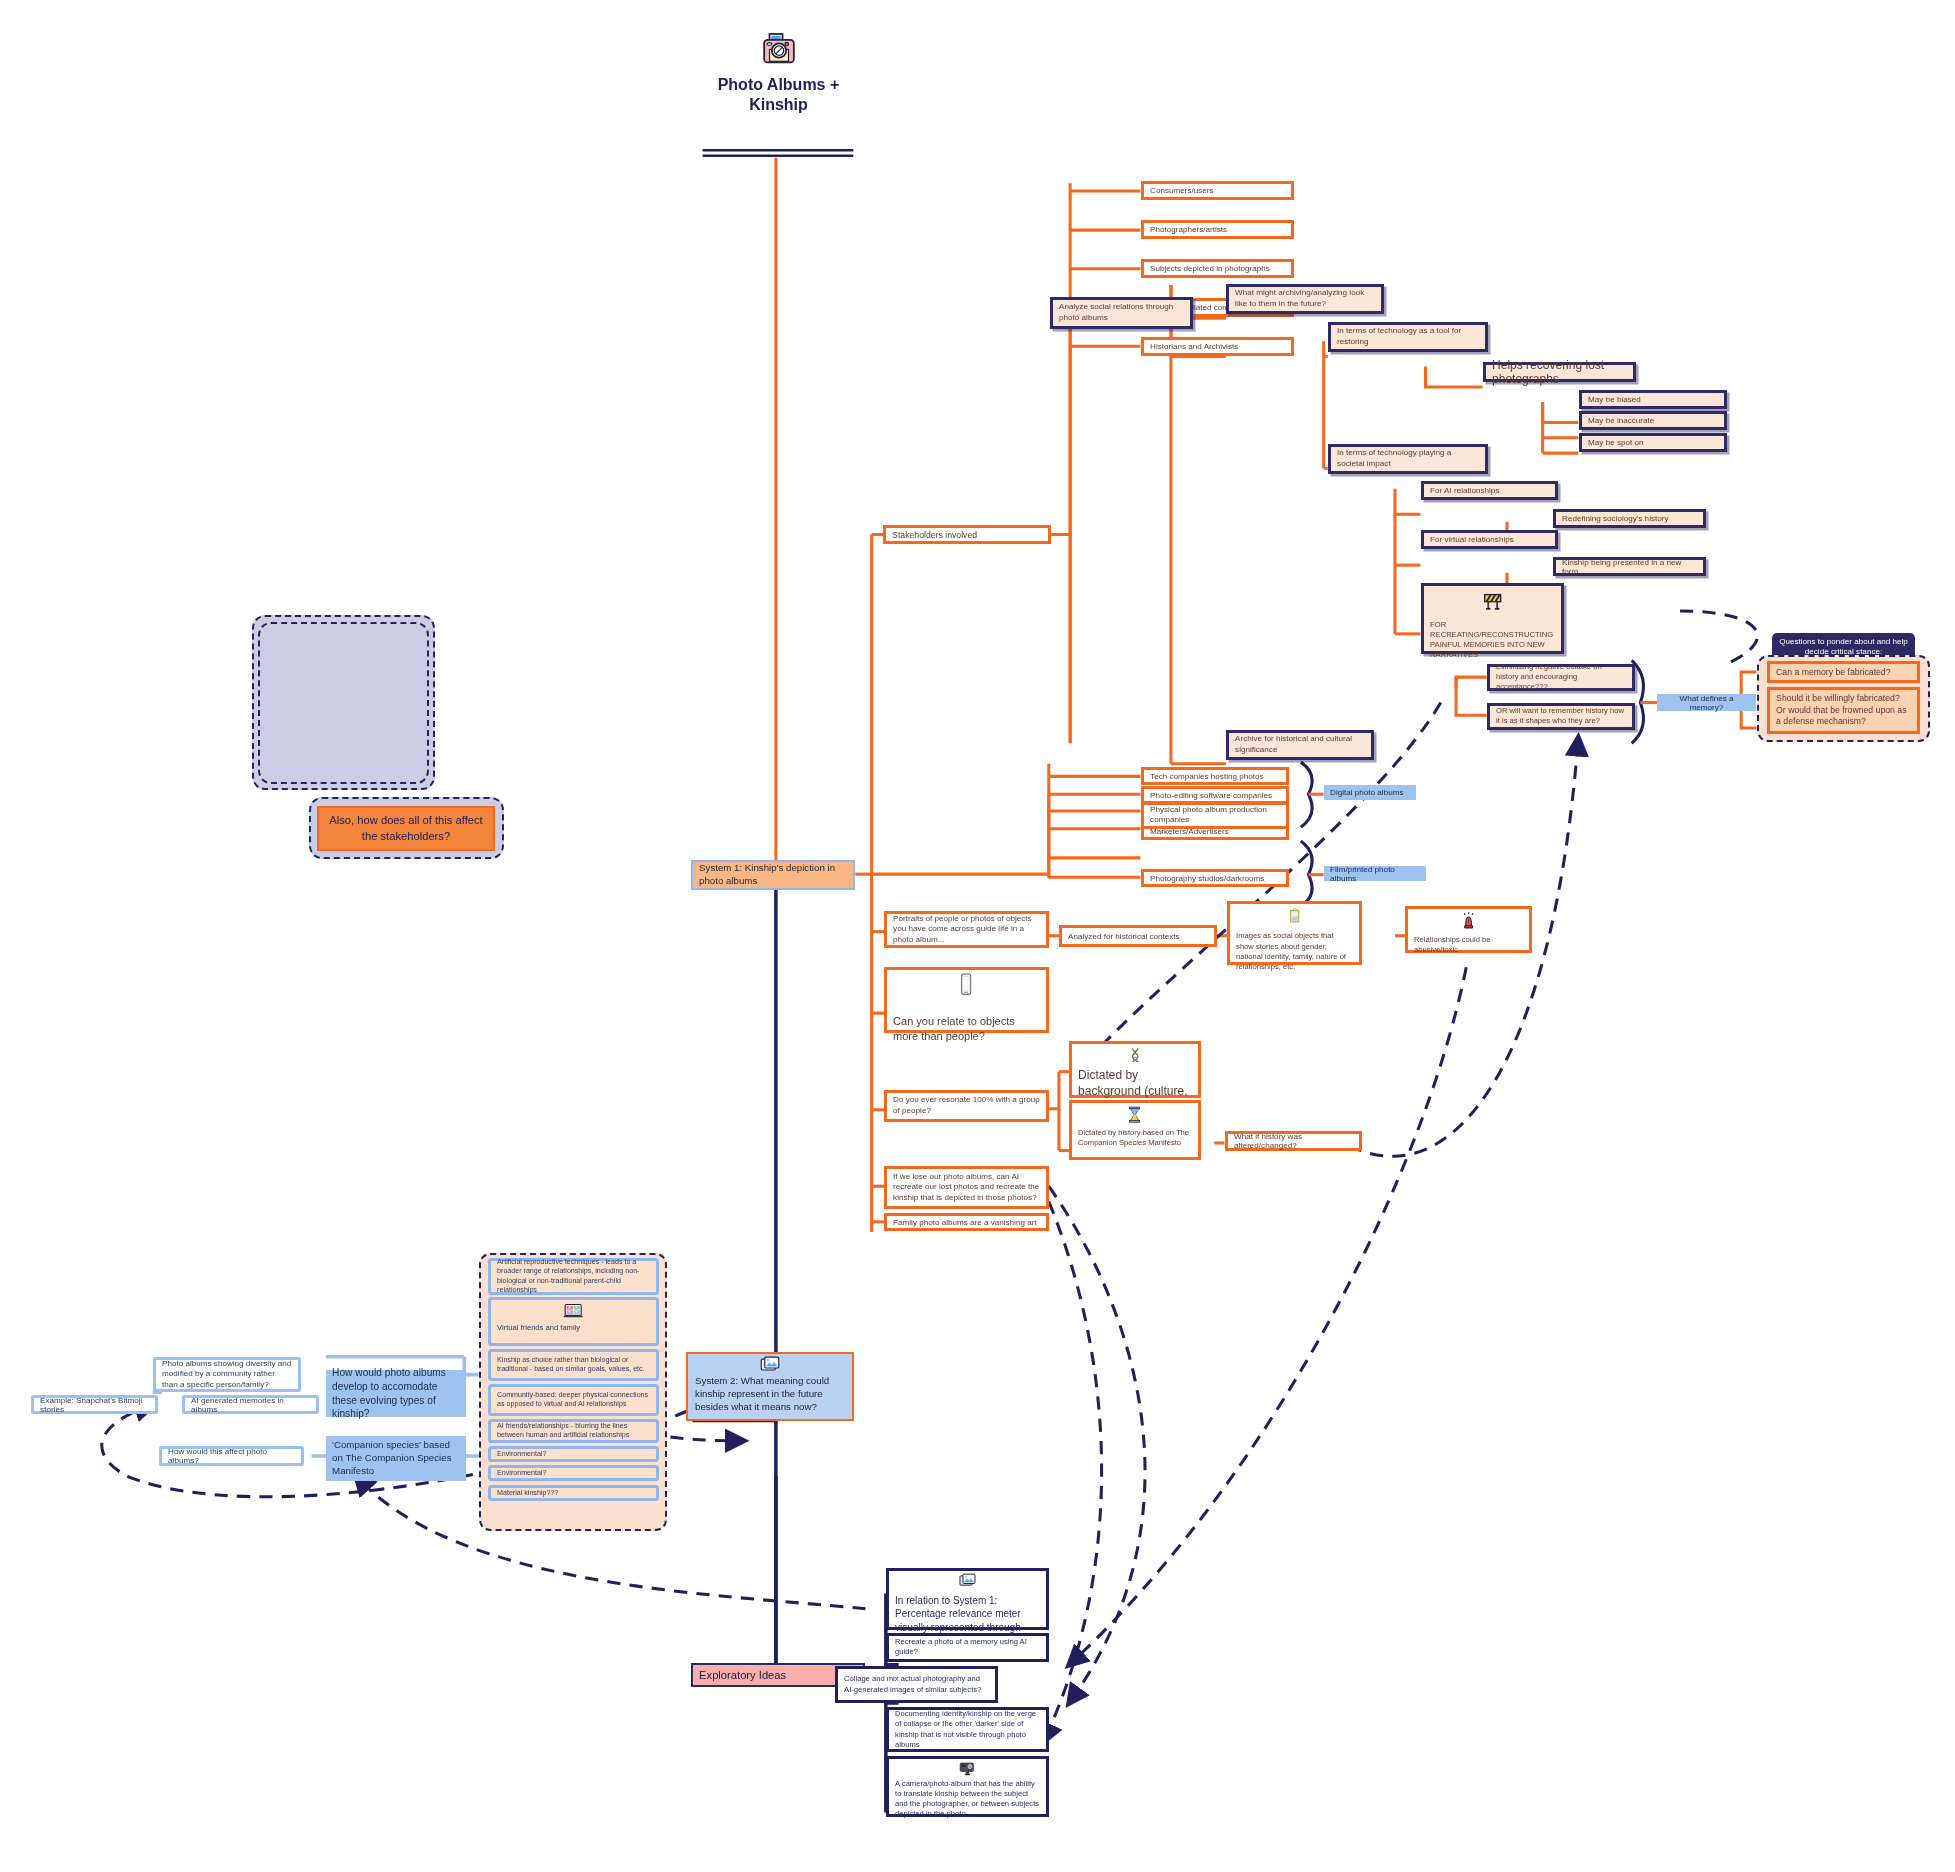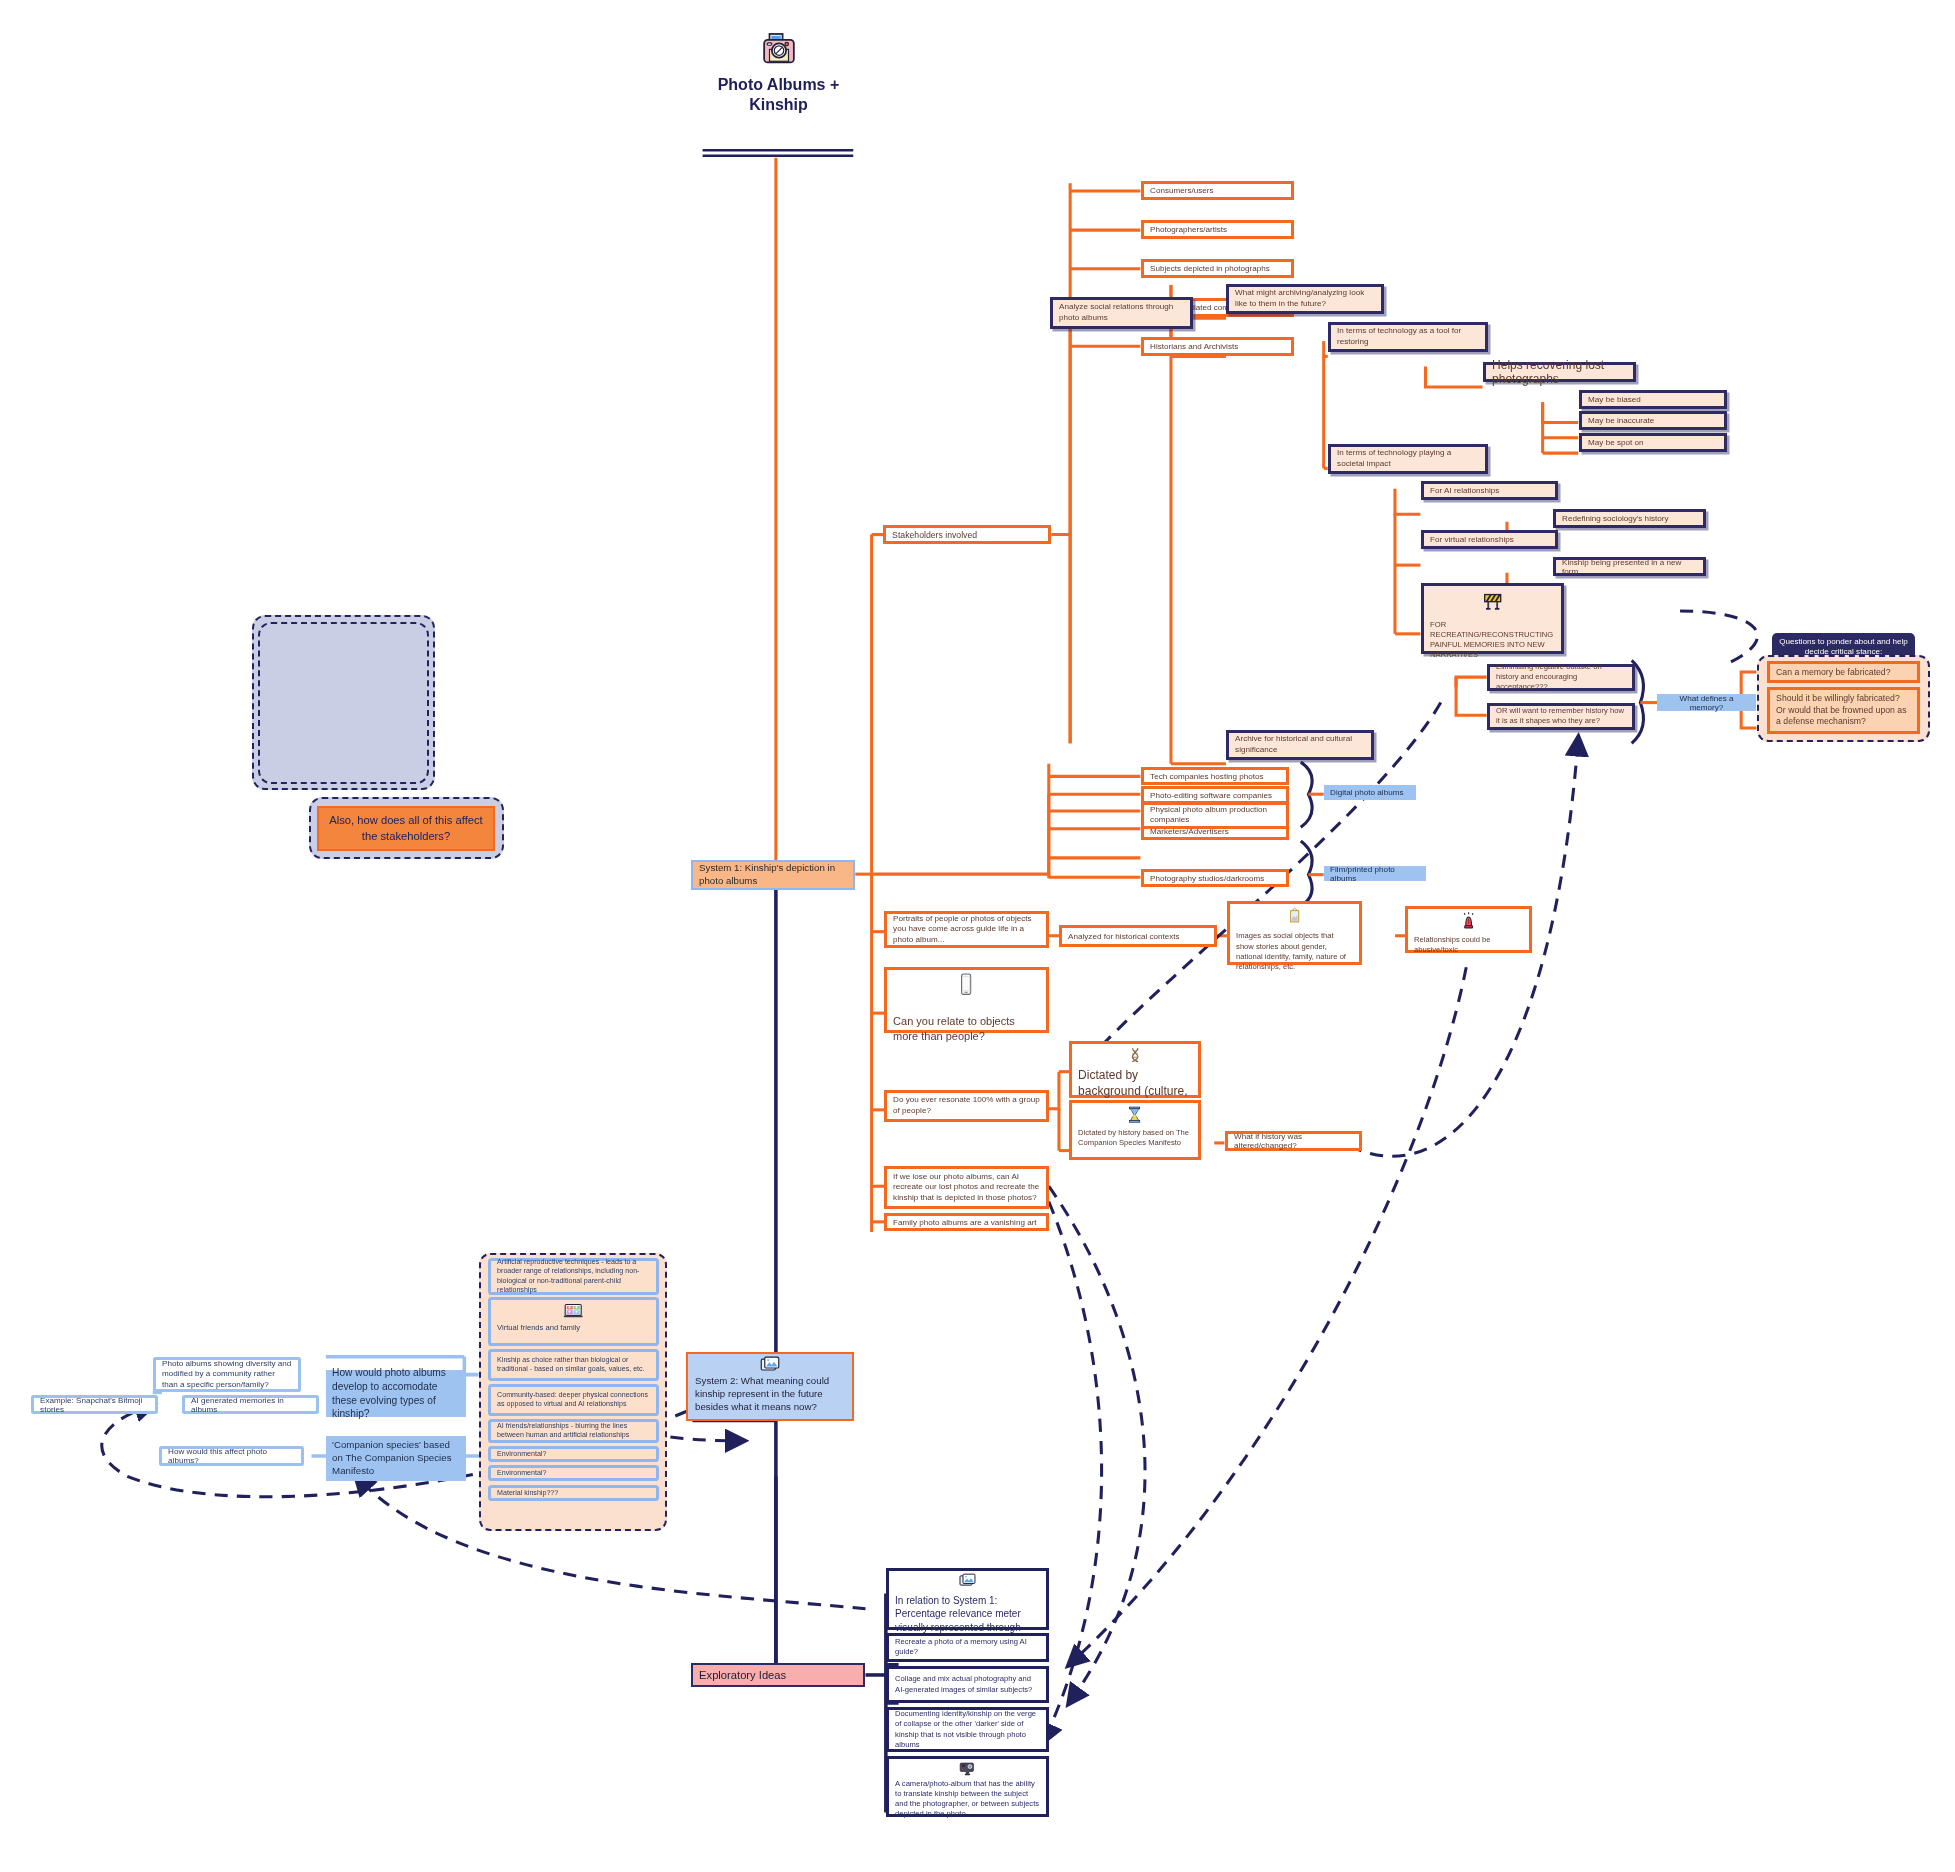--- a/index.html
+++ b/index.html
@@ -391,21 +391,21 @@
     <svg class="icon" width="17.3" height="14.3" viewBox="0 0 52 42">
       <rect x="3" y="8" width="36" height="28" rx="3" fill="#E8F0FB" stroke="#22223B" stroke-width="3"></rect>
       <rect x="12" y="3" width="36" height="28" rx="3" fill="#fff" stroke="#22223B" stroke-width="3"></rect>
       <circle cx="21" cy="11" r="3" fill="#8FC3F0"></circle>
       <path d="M15 27 L24 16 L30 23 L36 15 L45 27 z" fill="#5FA8EE"></path>
     </svg>
     <div style="font-size:10px;line-height:1.32;margin-top:7px;">In relation to System 1:  Percentage relevance meter visually represented through resolution scales or pixelation of the photograph.</div>
   </div>
 
   <div class="node n-plain pad" style="left:886px;top:1633px;width:163px;height:28.5px;font-size:7.6px;line-height:1.32;display:flex;align-items:center;">Recreate a photo of a memory using AI guide?</div>
-  <div class="node n-plain pad" style="left:886px;top:1666px;width:163px;height:37px;font-size:7.6px;line-height:1.32;display:flex;align-items:center;">Collage and mix actual photography and AI-generated images of similar subjects?</div>
+  <div class="node n-plain pad" style="left:835px;top:1666px;width:163px;height:37px;font-size:7.6px;line-height:1.32;display:flex;align-items:center;">Collage and mix actual photography and AI-generated images of similar subjects?</div>
   <div class="node n-plain pad" style="left:886px;top:1707px;width:163px;height:45px;font-size:7.6px;line-height:1.32;display:flex;align-items:center;">Documenting identity/kinship on the verge of collapse or the other 'darker' side of kinship that is not visible through photo albums</div>
 
   <div class="node n-plain" style="left:886px;top:1756px;width:163px;height:61px;padding:2px 6.1px;">
     <svg class="icon" width="18.3" height="15.3" viewBox="0 0 52 44">
       <rect x="6" y="6" width="38" height="24" rx="3" fill="#4A4A58" stroke="#22223B" stroke-width="2"></rect>
       <circle cx="34" cy="16" r="8" fill="#E8E8EE" stroke="#22223B" stroke-width="2"></circle>
       <circle cx="34" cy="16" r="5" fill="#9AA0B0"></circle>
       <rect x="11" y="10" width="9" height="7" fill="#2E2E3A"></rect>
       <circle cx="13" cy="24" r="2" fill="#E04040"></circle>
       <rect x="22" y="31" width="10" height="6" fill="#3A3A48"></rect>

